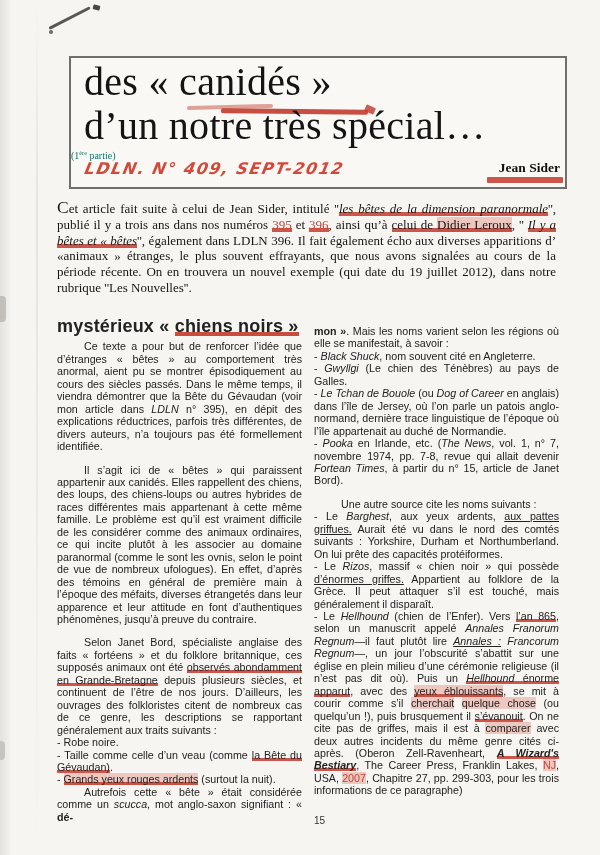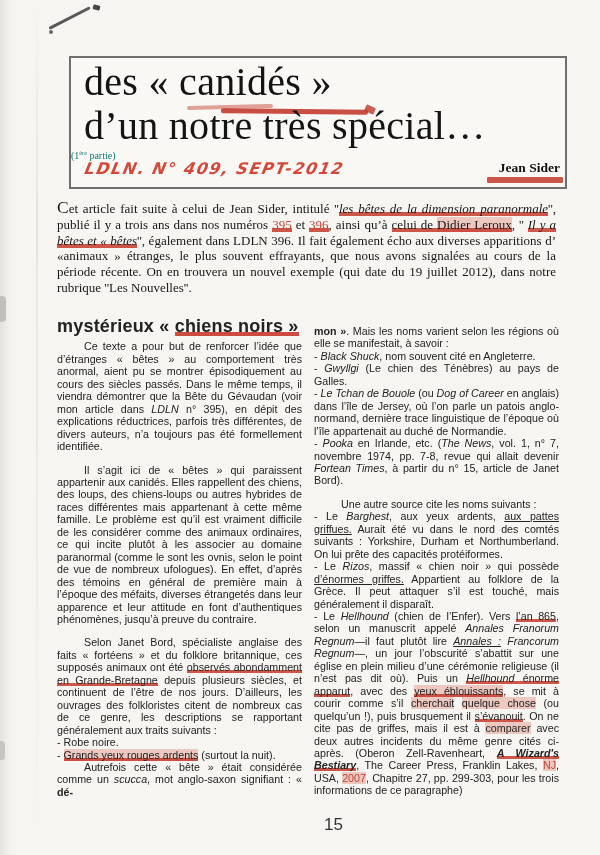--- a/index.html
+++ b/index.html
@@ -65,21 +65,21 @@
   
   .s-i{font-style:italic;}
   .s-b{font-weight:bold;}
   .s-u{text-decoration:underline;text-underline-offset:1px;}
   .s-r{background-image:linear-gradient(to top,rgba(198,58,44,.85) 0,rgba(198,58,44,.85) 3px,transparent 3px);}
   .s-m{background-color:rgba(214,84,66,.28);}
   .s-c{color:#c04437;}
   .s-sup{vertical-align:super;font-size:.62em;}
   .s-big{font-size:1.34em;line-height:1;}
 
-  .page-number{position:absolute;left:324px;top:815px;font-size:17px;color:#333;}
+  .page-number{position:absolute;left:314px;top:815px;font-size:10px;color:#333;}
 </style>
 </head>
 <body>
 
 <div class="page">
 
   <div class="edge-left"></div>
   <div class="crease"></div>
   <div class="pen-stroke"></div>
   <div class="pen-dot"></div>
@@ -103,20 +103,21 @@
       <p class="para tight"><span class="s-big">C</span><span>et article fait suite à celui de Jean Sider,  intitulé ''</span><span class="s-i s-r">les bêtes de la dimension paranormale</span><span>'', publié il y a trois ans dans nos numéros </span><span class="s-c s-r">395</span><span> et </span><span class="s-c s-r">396</span><span>,  ainsi qu’à </span><span class="s-r">celui de </span><span class="s-r s-m">Didier Leroux</span><span>, '' </span><span class="s-i s-r">Il y a bêtes et « bêtes</span><span>'', également dans LDLN 396. Il fait également écho aux diverses apparitions d’ «animaux » étranges, le plus souvent effrayants,  que nous avons signalées au cours de la période récente. On en trouvera un nouvel exemple (qui date du  19 juillet 2012),  dans notre rubrique ''Les Nouvelles''.</span></p>
     </div>
 
   <div class="columns">
     <div class="col col-left">
         <p class="para heading"><span>mystérieux « </span><span class="s-r">chiens noirs »</span></p>
         <p class="para indent"><span>Ce texte a pour but de renforcer l’idée que d’étranges « bêtes » au comportement très anormal, aient pu se montrer épisodiquement au cours des siècles passés. Dans le même temps, il viendra démontrer que la Bête du Gévaudan (voir mon article dans </span><span class="s-i">LDLN</span><span> n° 395), en dépit des explications réductrices, parfois très différentes, de divers auteurs, n’a toujours pas été formellement identifiée.</span></p>
         <p class="para indent"><span>Il s’agit ici de « bêtes » qui paraissent appartenir aux canidés. Elles rappellent des chiens, des loups, des chiens-loups ou autres hybrides de races différentes mais appartenant à cette même famille. Le problème est qu’il est vraiment difficile de les considérer comme des animaux ordinaires, ce qui incite plutôt à les associer au domaine paranormal (comme le sont les ovnis, selon le point de vue de nombreux ufologues). En effet, d’après des témoins en général de première main à l’époque des méfaits, diverses étrangetés dans leur apparence et leur attitude en font d’authentiques phénomènes, jusqu’à preuve du contraire.</span></p>
         <p class="para indent tight"><span>Selon Janet Bord, spécialiste anglaise des faits « fortéens » et du folklore britannique, ces supposés animaux ont été </span><span class="s-r">observés abondamment en Grande-Bretagne</span><span> depuis plusieurs siècles, et continuent de l’être de nos jours. D’ailleurs, les ouvrages des folkloristes citent de nombreux cas de ce genre, les descriptions se rapportant généralement aux traits suivants :</span></p>
         <p class="para tight"><span>- Robe noire.</span></p>
+        <p class="para tight"><span>- Taille comme celle d’un veau (comme </span><span class="s-r">la Bête du Gévaudan)</span><span>.</span></p>
         <p class="para tight"><span>- </span><span class="s-r s-m">Grands yeux rouges ardents</span><span> (surtout la nuit).</span></p>
         <p class="para indent tight"><span>Autrefois cette « bête » était considérée comme un </span><span class="s-i">scucca</span><span>, mot anglo-saxon signifiant : « </span><span class="s-b">dé-</span></p>
       </div>
     <div class="col col-right">
         <p class="para tight"><span class="s-b">mon »</span><span>. Mais les noms varient selon les régions où elle se manifestait, à savoir :</span></p>
         <p class="para tight"><span>- </span><span class="s-i">Black Shuck</span><span>, nom souvent cité en Angleterre.</span></p>
         <p class="para tight"><span>- </span><span class="s-i">Gwyllgi</span><span> (Le chien des Ténèbres) au pays de Galles.</span></p>
         <p class="para tight"><span>- </span><span class="s-i">Le Tchan de Bouole</span><span> (ou </span><span class="s-i">Dog of Career</span><span> en anglais) dans l’île de Jersey, où l’on parle un patois anglo-normand, dernière trace linguistique de l’époque où l’île appartenait au duché de Normandie.</span></p>
         <p class="para tight"><span>- </span><span class="s-i">Pooka</span><span> en Irlande, etc. (</span><span class="s-i">The News</span><span>, vol. 1, n° 7, novembre 1974, pp. 7-8, revue qui allait devenir </span><span class="s-i">Fortean Times</span><span>, à partir du n° 15, article de Janet Bord).</span></p>
         <p class="para indent tight gap-top"><span>Une autre source cite les noms suivants :</span></p>

